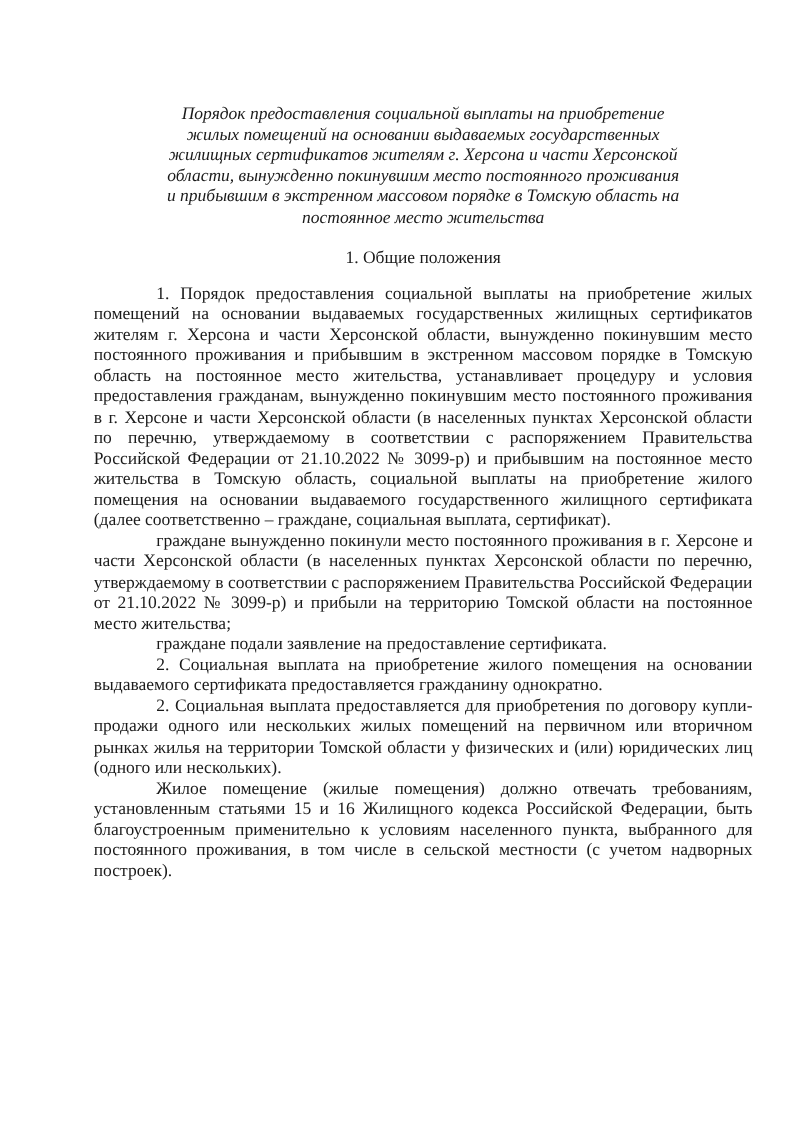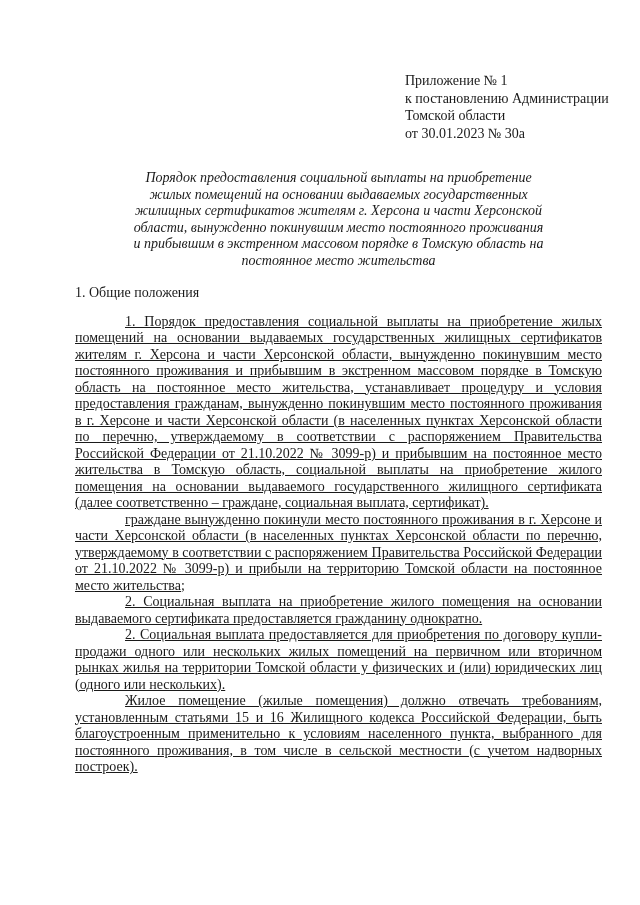--- a/index.html
+++ b/index.html
@@ -28,44 +28,39 @@
   .header-line {
     white-space: nowrap;
   }
   .doc-title {
     max-width: 420px;
     margin: 12px auto 16px auto;
     text-align: center;
     font-style: italic;
   }
   .section-heading {
+    text-align: center;
     margin: 0 0 12px 0;
   }
   .para {
     margin: 0;
     text-align: justify;
     text-indent: 50px;
-    text-decoration: underline;
   }
 </style>
 </head>
 <body>
 
 <div class="page">
 
-  <div class="header-block">
-    <div class="header-line">Приложение № 1</div>
-    <div class="header-line">к постановлению Администрации</div>
-    <div class="header-line">Томской области</div>
-    <div class="header-line">от 30.01.2023 № 30а</div>
-  </div>
 
   <div class="doc-title">Порядок предоставления социальной выплаты на приобретение жилых помещений на основании выдаваемых государственных жилищных сертификатов жителям г. Херсона и части Херсонской области, вынужденно покинувшим место постоянного проживания и прибывшим в экстренном массовом порядке в Томскую область на постоянное место жительства</div>
 
   <div class="section-heading">1. Общие положения</div>
 
   <p class="para">1. Порядок предоставления социальной выплаты на приобретение жилых помещений на основании выдаваемых государственных жилищных сертификатов жителям г. Херсона и части Херсонской области, вынужденно покинувшим место постоянного проживания и прибывшим в экстренном массовом порядке в Томскую область на постоянное место жительства, устанавливает процедуру и условия предоставления гражданам, вынужденно покинувшим место постоянного проживания в г. Херсоне и части Херсонской области (в населенных пунктах Херсонской области по перечню, утверждаемому в соответствии с распоряжением Правительства Российской Федерации от 21.10.2022 № 3099-р) и прибывшим на постоянное место жительства в Томскую область, социальной выплаты на приобретение жилого помещения на основании выдаваемого государственного жилищного сертификата (далее соответственно – граждане, социальная выплата, сертификат).</p>
   <p class="para">граждане вынужденно покинули место постоянного проживания в г. Херсоне и части Херсонской области (в населенных пунктах Херсонской области по перечню, утверждаемому в соответствии с распоряжением Правительства Российской Федерации от 21.10.2022 № 3099-р) и прибыли на территорию Томской области на постоянное место жительства;</p>
+  <p class="para">граждане подали заявление на предоставление сертификата.</p>
   <p class="para">2. Социальная выплата на приобретение жилого помещения на основании выдаваемого сертификата предоставляется гражданину однократно.</p>
   <p class="para">2. Социальная выплата предоставляется для приобретения по договору купли-продажи одного или нескольких жилых помещений на первичном или вторичном рынках жилья на территории Томской области у физических и (или) юридических лиц (одного или нескольких).</p>
   <p class="para">Жилое помещение (жилые помещения) должно отвечать требованиям, установленным статьями 15 и 16 Жилищного кодекса Российской Федерации, быть благоустроенным применительно к условиям населенного пункта, выбранного для постоянного проживания, в том числе в сельской местности (с учетом надворных построек).</p>
 
 </div>
 
 </body></html>

